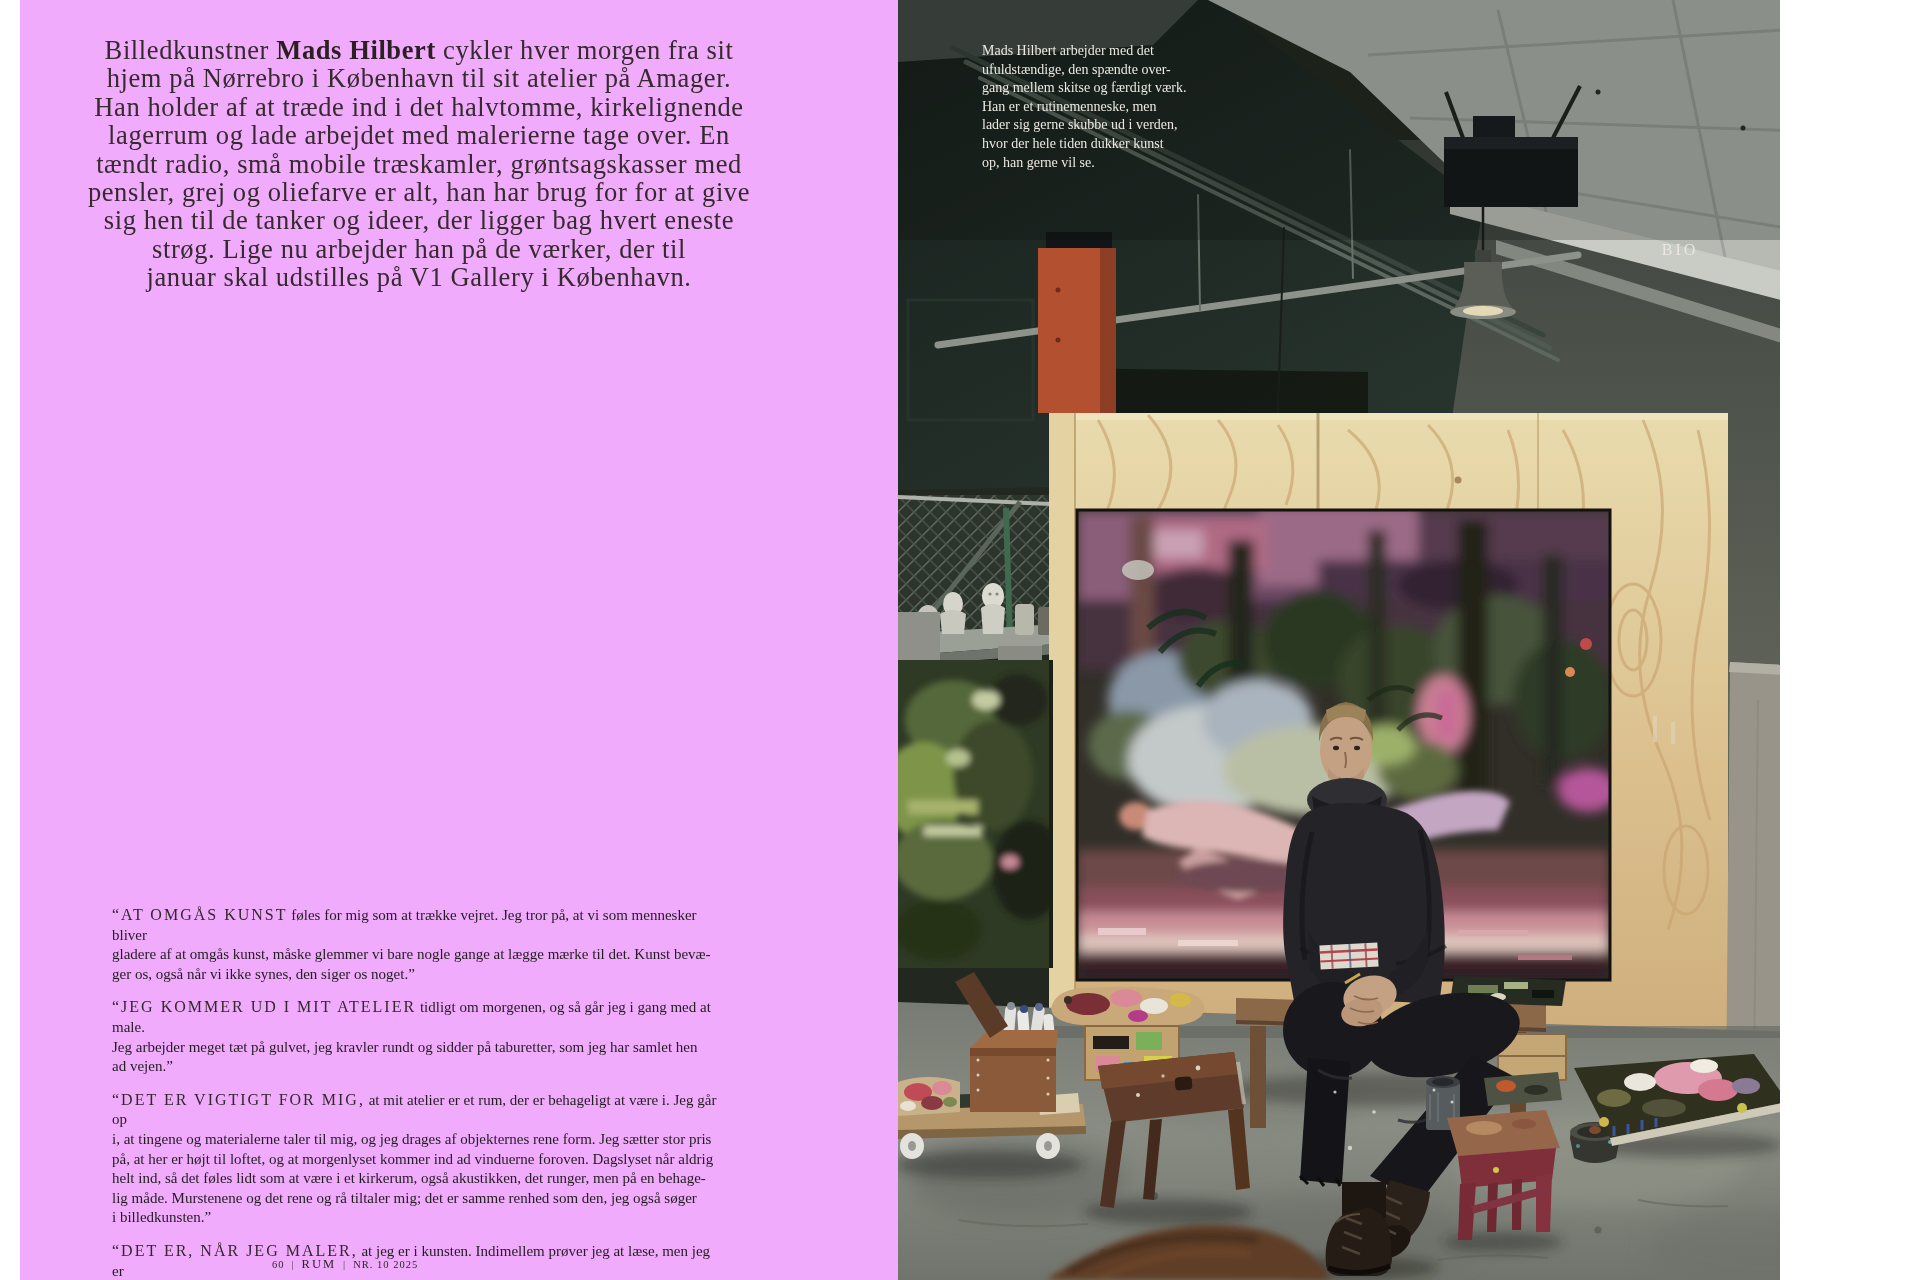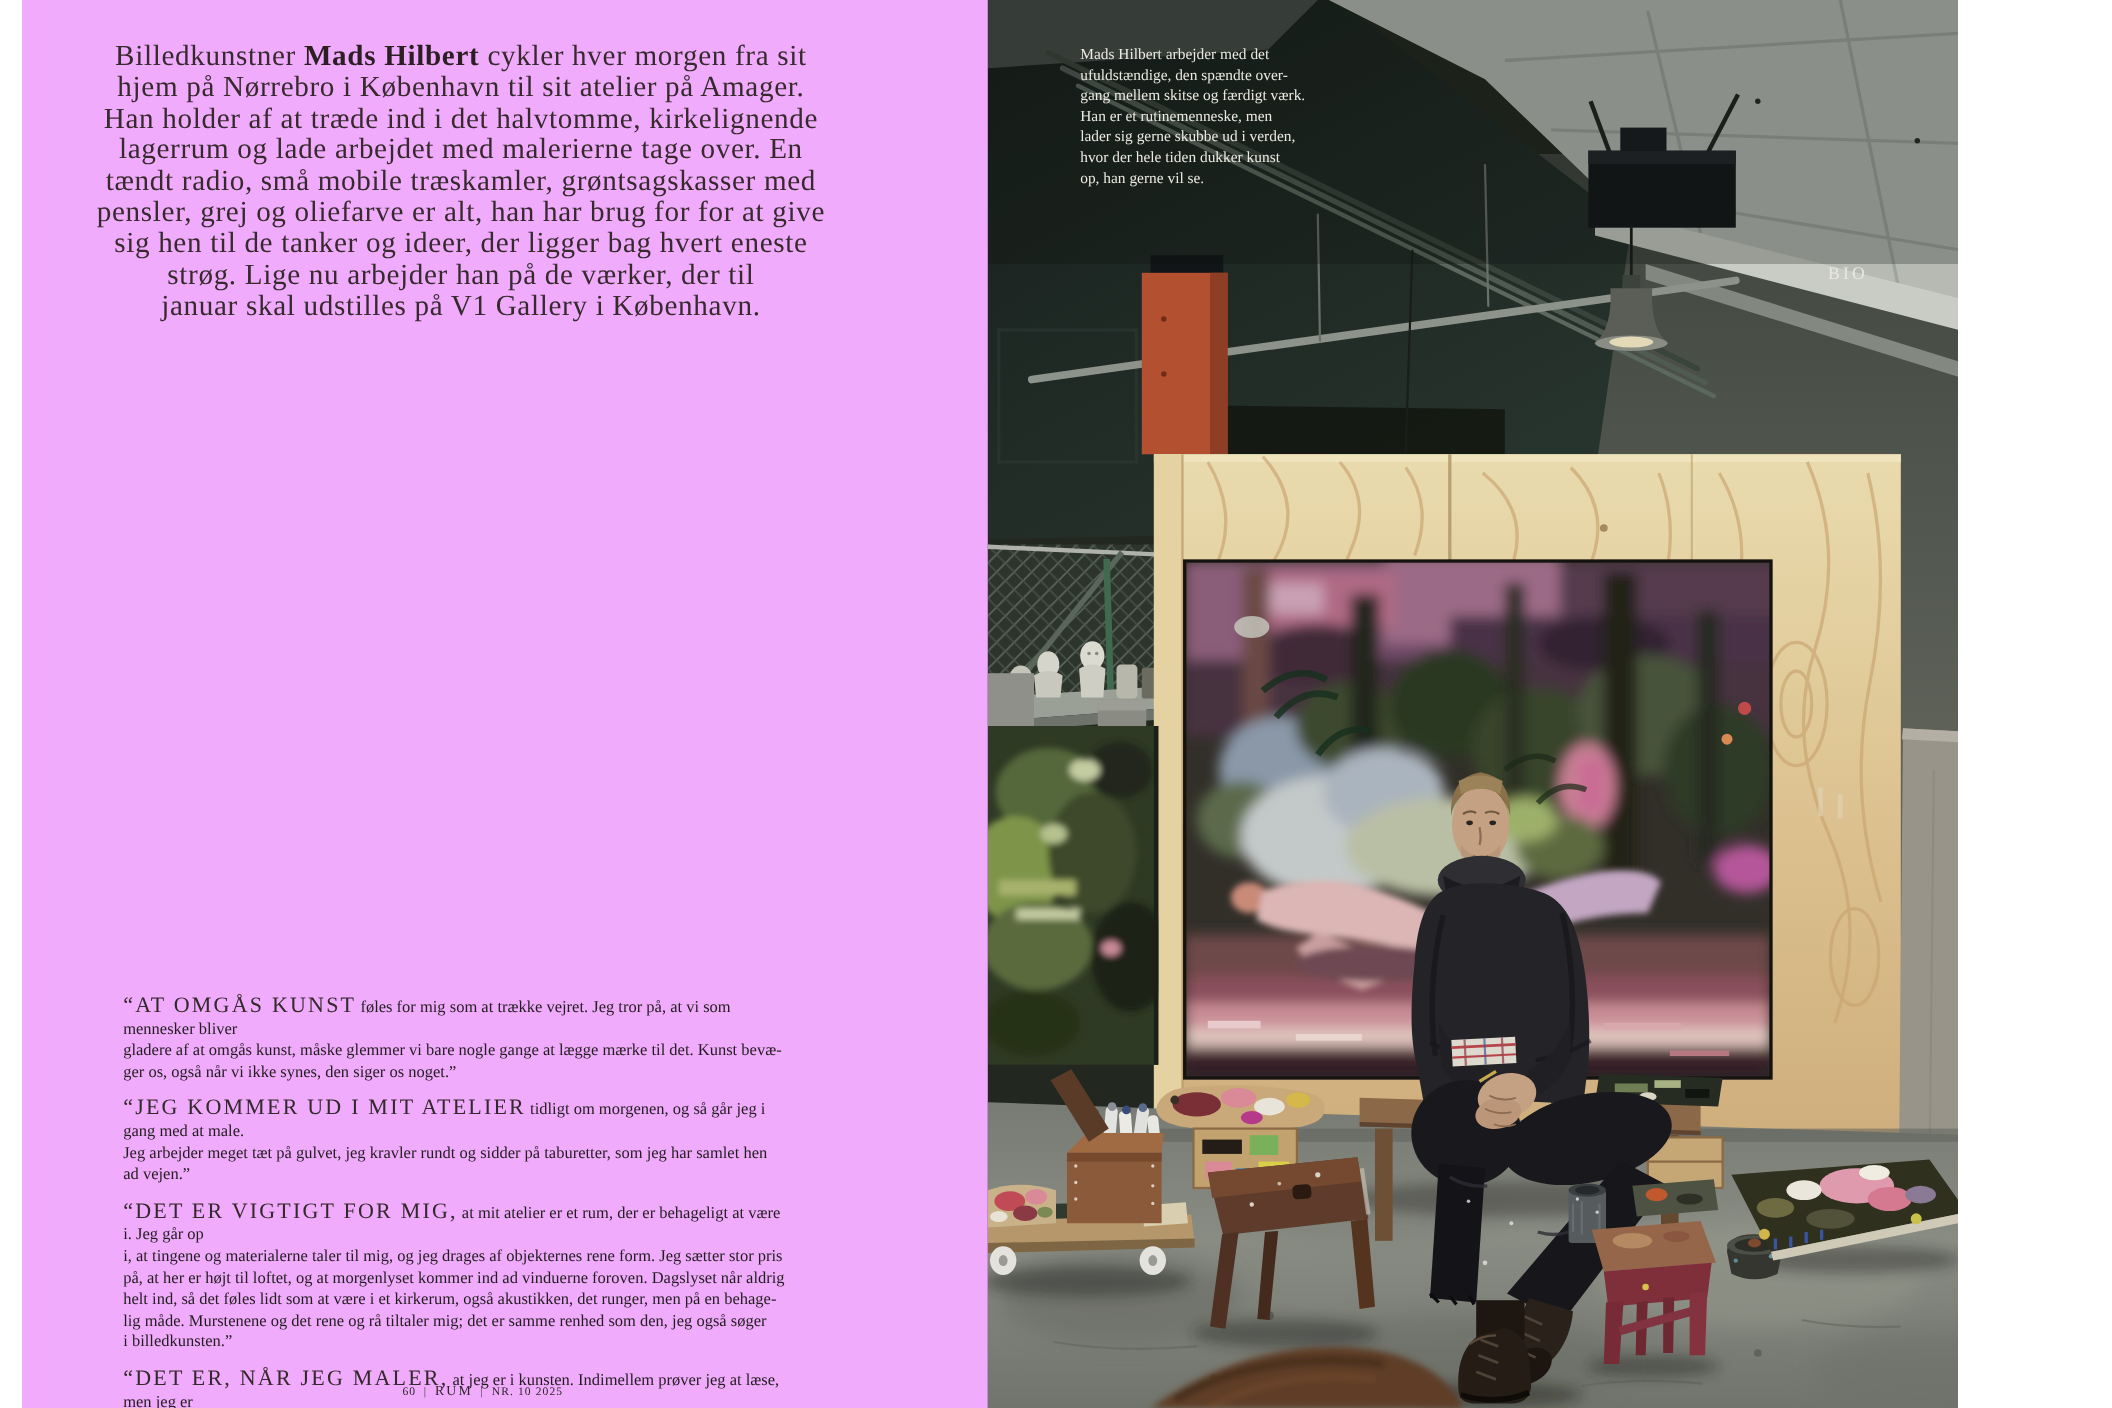--- a/index.html
+++ b/index.html
@@ -10,23 +10,23 @@
   .page-right svg{position:absolute;left:0;top:0;display:block;}
 
   .intro{position:absolute;left:8px;top:36px;width:782px;
          font-size:26.5px;line-height:28.4px;letter-spacing:0.6px;
          color:#362a2d;text-align:center;white-space:pre-line;}
   .intro strong{font-weight:700;color:#2b1f22;}
 
   .quotes{position:absolute;left:92px;top:905px;width:606px;
           font-size:15px;line-height:19.6px;color:#221d1e;}
   .quotes p{margin:0 0 13px 0;white-space:pre-line;}
-  .quotes .lead{letter-spacing:2px;font-size:20px;color:#33282b;}
-
-  .folio{position:absolute;left:252px;top:1257px;width:240px;text-align:right;
+  .quotes .lead{letter-spacing:2px;font-size:16px;color:#33282b;}
+
+  .folio{position:absolute;left:252px;top:1257px;width:240px;text-align:left;
          font-size:10.5px;letter-spacing:1px;color:#2e2628;white-space:nowrap;}
   .folio .sep{padding:0 7px;color:#4a4244;font-weight:400;}
   .folio .mag{font-size:12.5px;letter-spacing:2px;}
 
   .photo-caption{position:absolute;left:84px;top:42px;width:252px;
                  font-size:14px;line-height:18.6px;color:#ebe9e1;white-space:pre-line;}
   .photo-bio{position:absolute;left:680px;top:226px;width:204px;text-align:center;
              font-size:12.5px;line-height:15.8px;color:#e9e7df;white-space:pre-line;}
   .photo-bio .bio-title{font-size:16px;letter-spacing:3px;margin-bottom:3px;}
 </style>

